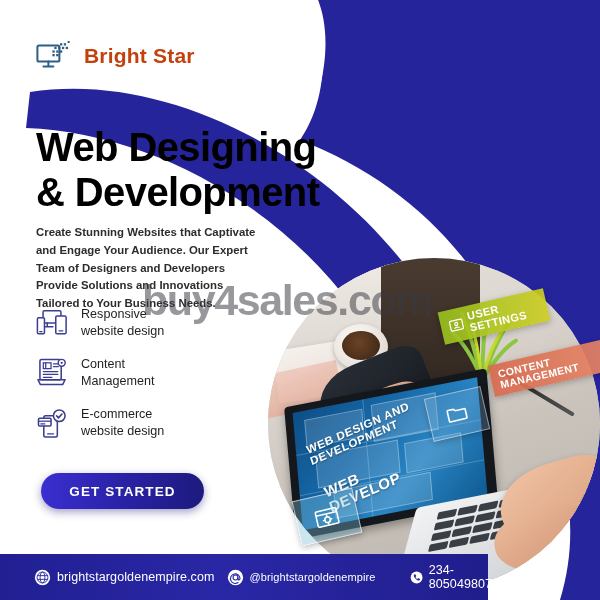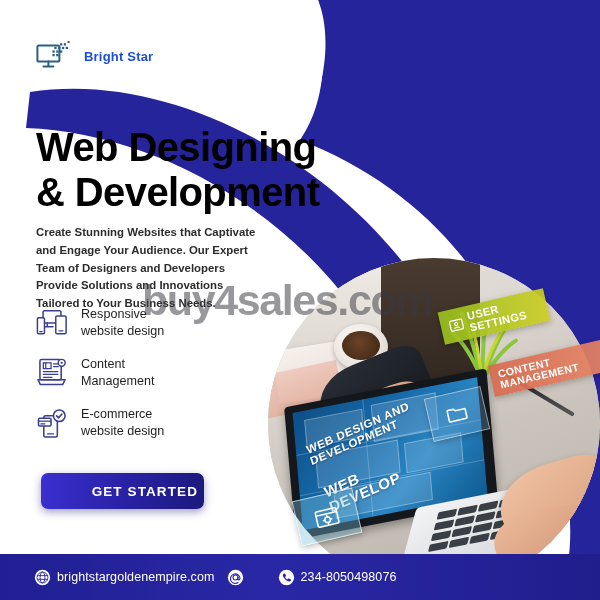--- a/index.html
+++ b/index.html
@@ -194,21 +194,21 @@
     align-items:center;justify-content:center;
   }
   .mini-ico{flex:0 0 auto;}
 
   
   .logo{
     position:absolute; left:36px; top:40px;
     display:flex; align-items:center; gap:12px;
   }
   .logo-name{
-    font-size:13px; font-weight:600; color:#1d4ed8; letter-spacing:.2px;
+    font-size:21px; font-weight:600; color:#c2410c; letter-spacing:.2px;
   }
 
   
   .headline{
     position:absolute; left:36px; top:98px;
     width:330px;
     font-size:40px;
     font-weight:700;
     color:#000000;
     line-height:1.13;
@@ -238,43 +238,42 @@
   .f-ico{flex:0 0 32px;height:32px;display:flex;align-items:center;justify-content:center;}
   .f-label{
     font-size:12.6px; color:#1f1f1f; line-height:1.32; white-space:pre-line;
   }
 
   
   .cta{
     position:absolute; left:41px; top:473px;
     width:163px; height:36px;
     border:none; cursor:pointer;
-    border-radius:7px;
+    border-radius:18px;
     background:linear-gradient(90deg,#3a2fd0 0%,#2a22a8 48%,#1d1a7e 100%);
     color:#fff;
     font-family:"Liberation Sans", sans-serif;
     font-size:13.5px; font-weight:700; letter-spacing:1.1px;
     box-shadow:0 3px 8px rgba(30,26,120,.42);
-    text-align:right;
   }
 
   
   .watermark{
     position:absolute; left:142px; top:276px;
     font-size:43px; font-weight:700;
     color:rgba(58,58,66,.52);
     letter-spacing:-1.4px;
     pointer-events:none;
     white-space:nowrap;
   }
 
   
   .footer{
     position:absolute; left:0; bottom:0;
-    width:600px; height:46px;
+    width:488px; height:46px;
     background:linear-gradient(90deg,#211f92 0%,#2a27a6 45%,#201e8c 100%);
     display:flex; align-items:center;
     padding:0 34px;
     box-sizing:border-box;
     gap:0;
   }
   .fitem{display:flex;align-items:center;gap:6px;color:#fff;}
   .fitem .ftxt{font-size:12.5px;letter-spacing:.1px;}
   .fitem.handle .ftxt{font-size:11px;}
   .fsp{flex:0 0 auto;}
@@ -530,20 +529,21 @@
     <span class="fsp gap1"></span>
 
     <div class="fitem handle">
       <svg width="17" height="17" viewBox="0 0 20 20">
         <circle cx="10" cy="10" r="9" fill="#fff"></circle>
         <g stroke="#2a27a6" stroke-width="1.3" fill="none" stroke-linecap="round">
           <circle cx="10" cy="10" r="2.9"></circle>
           <path d="M12.9 10v1.9c0 1.3 2.2 1.3 2.4-.6a5.6 5.6 0 10-2.3 4.6"></path>
         </g>
       </svg>
+      <span class="ftxt">@brightstargoldenempire</span>
     </div>
 
     <span class="fsp gap2"></span>
 
     <div class="fitem">
       <svg width="17" height="17" viewBox="0 0 20 20">
         <circle cx="10" cy="10" r="9" fill="#fff"></circle>
         <path d="M6.6 5.6c.7-.7 1.5-.5 1.9.2l.8 1.5c.3.6.1 1-.3 1.4l-.5.5c-.2.2-.2.4-.1.6.5 1 1.3 1.8 2.3 2.3.2.1.4.1.6-.1l.5-.5c.4-.4.8-.6 1.4-.3l1.5.8c.7.4.9 1.2.2 1.9-1.1 1.1-2.6.9-4.3-.1a12 12 0 01-4-4c-1-1.7-1.2-3.2-.1-4.3z" fill="#2a27a6"></path>
       </svg>
       <span class="ftxt">234-8050498076</span>

